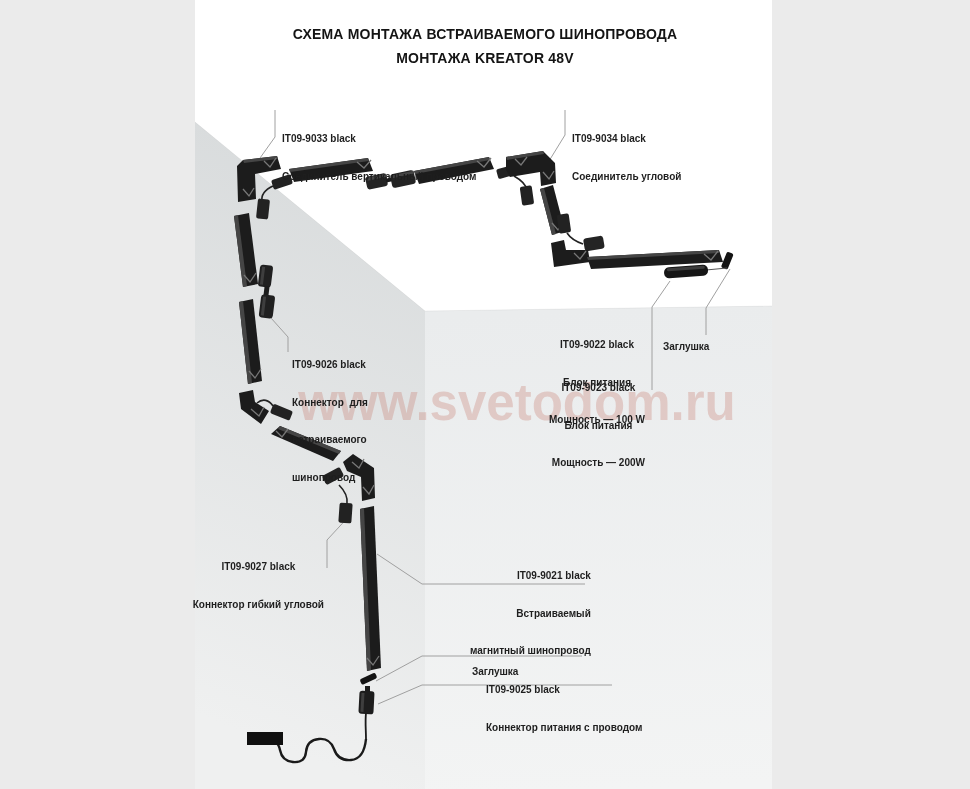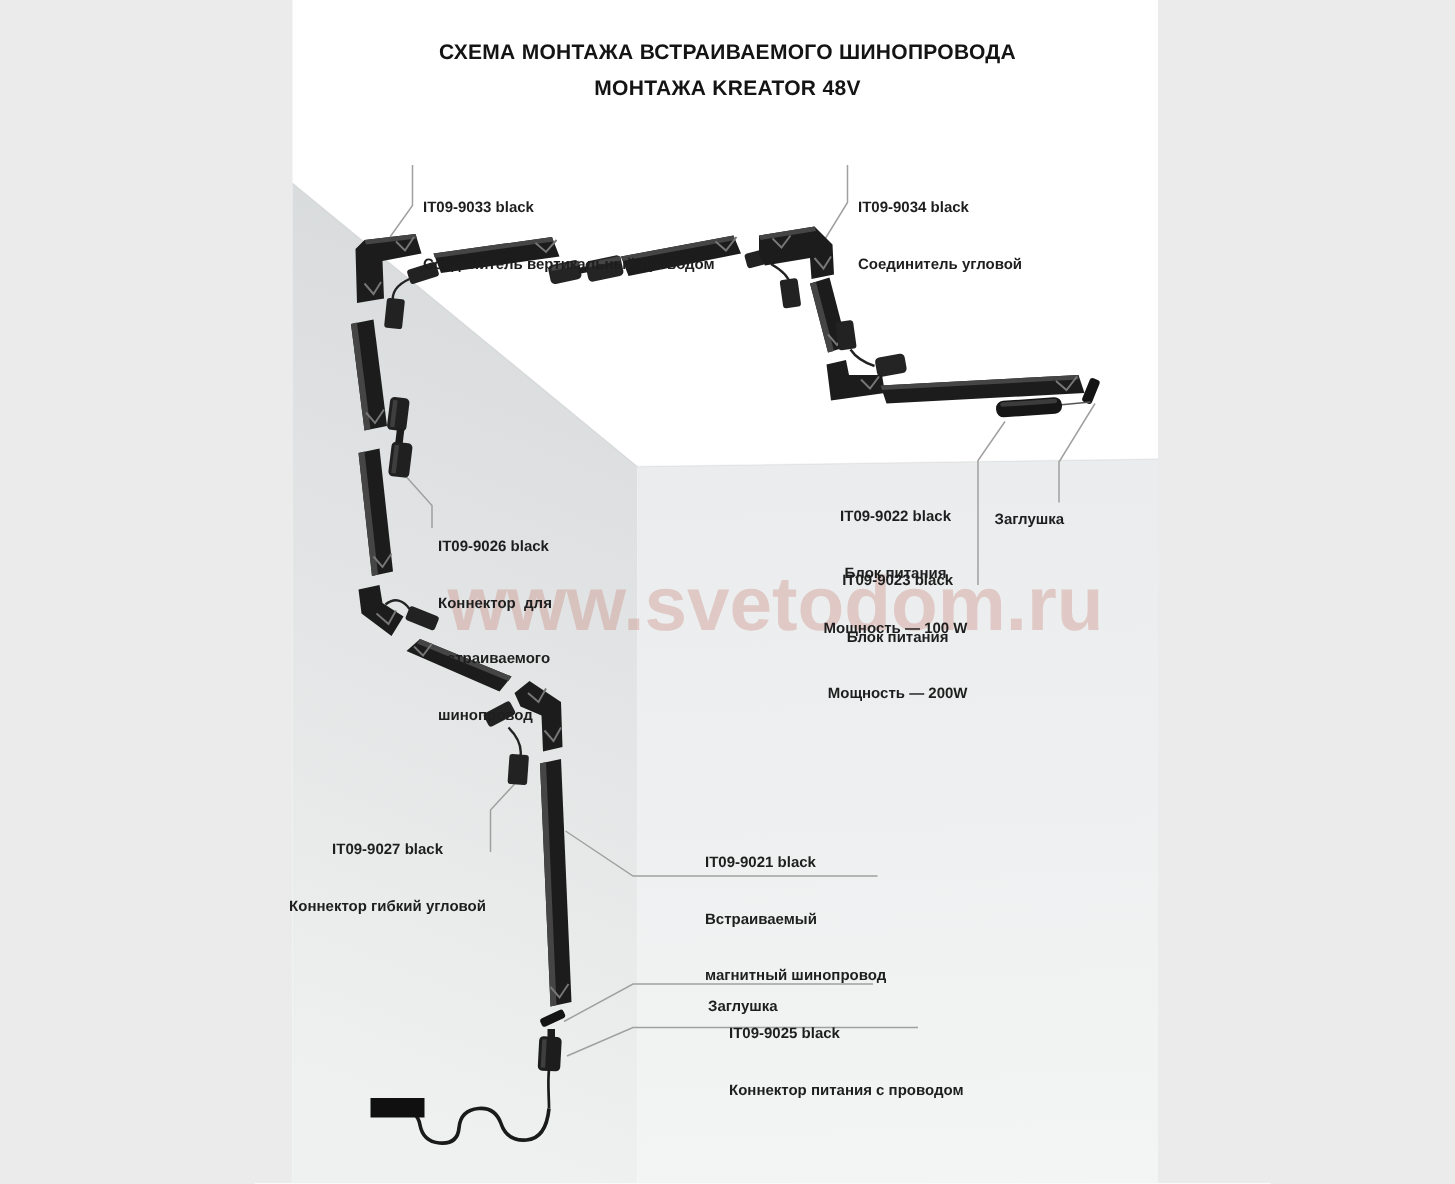--- a/index.html
+++ b/index.html
@@ -216,21 +216,21 @@
     <div>Коннектор  для</div>
     <div>встраиваемого</div>
     <div>шинопровод</div>
   </div>
 
   <div class="lbl right" style="right:646px;top:536px;">
     <div>IT09-9027 black</div>
     <div>Коннектор гибкий угловой</div>
   </div>
 
-  <div class="lbl" style="left:470px;top:545px;">
+  <div class="lbl" style="left:470px;top:545px;text-align:right;">
     <div>IT09-9021 black</div>
     <div>Встраиваемый</div>
     <div>магнитный шинопровод</div>
   </div>
 
   <div class="lbl right" style="right:325px;top:314px;">
     <div>IT09-9022 black</div>
     <div>Блок питания</div>
     <div>Мощность — 100 W</div>
   </div>

